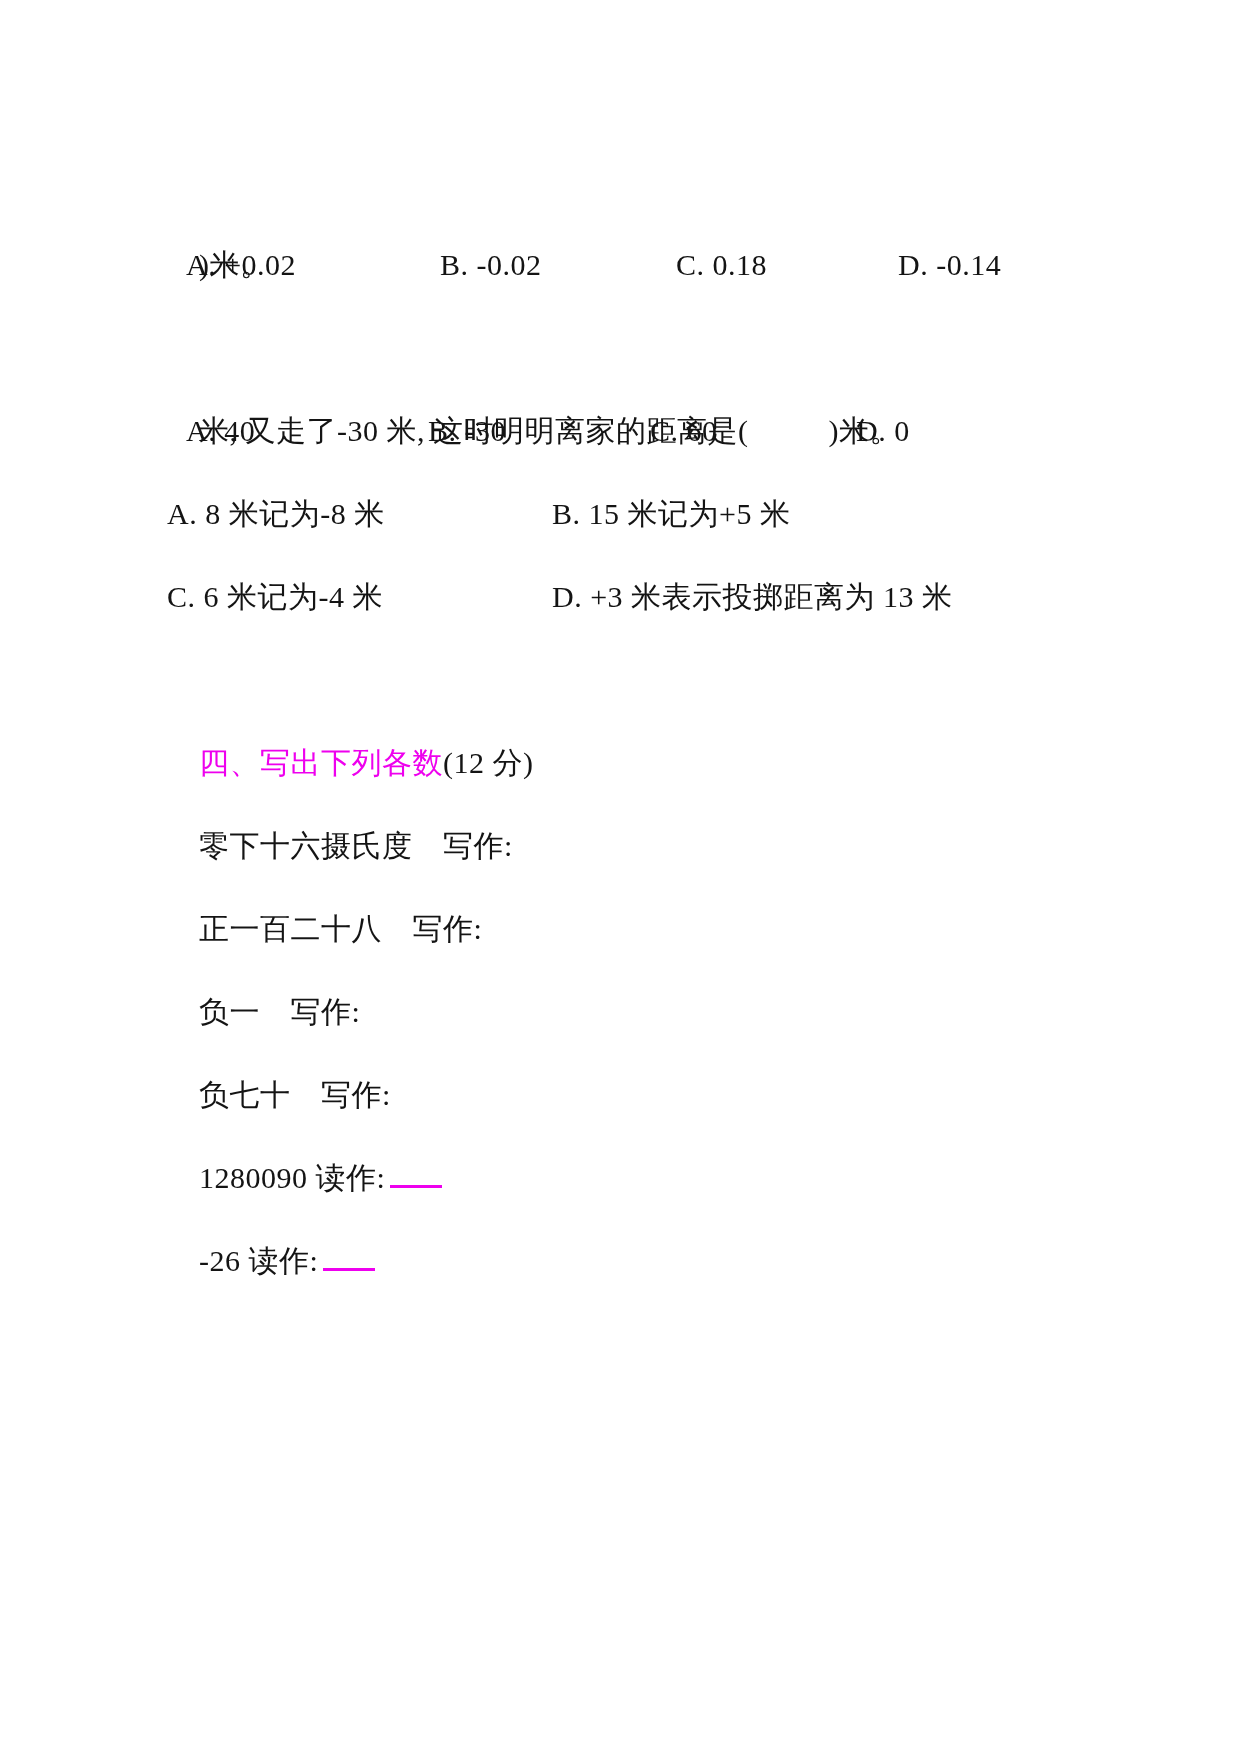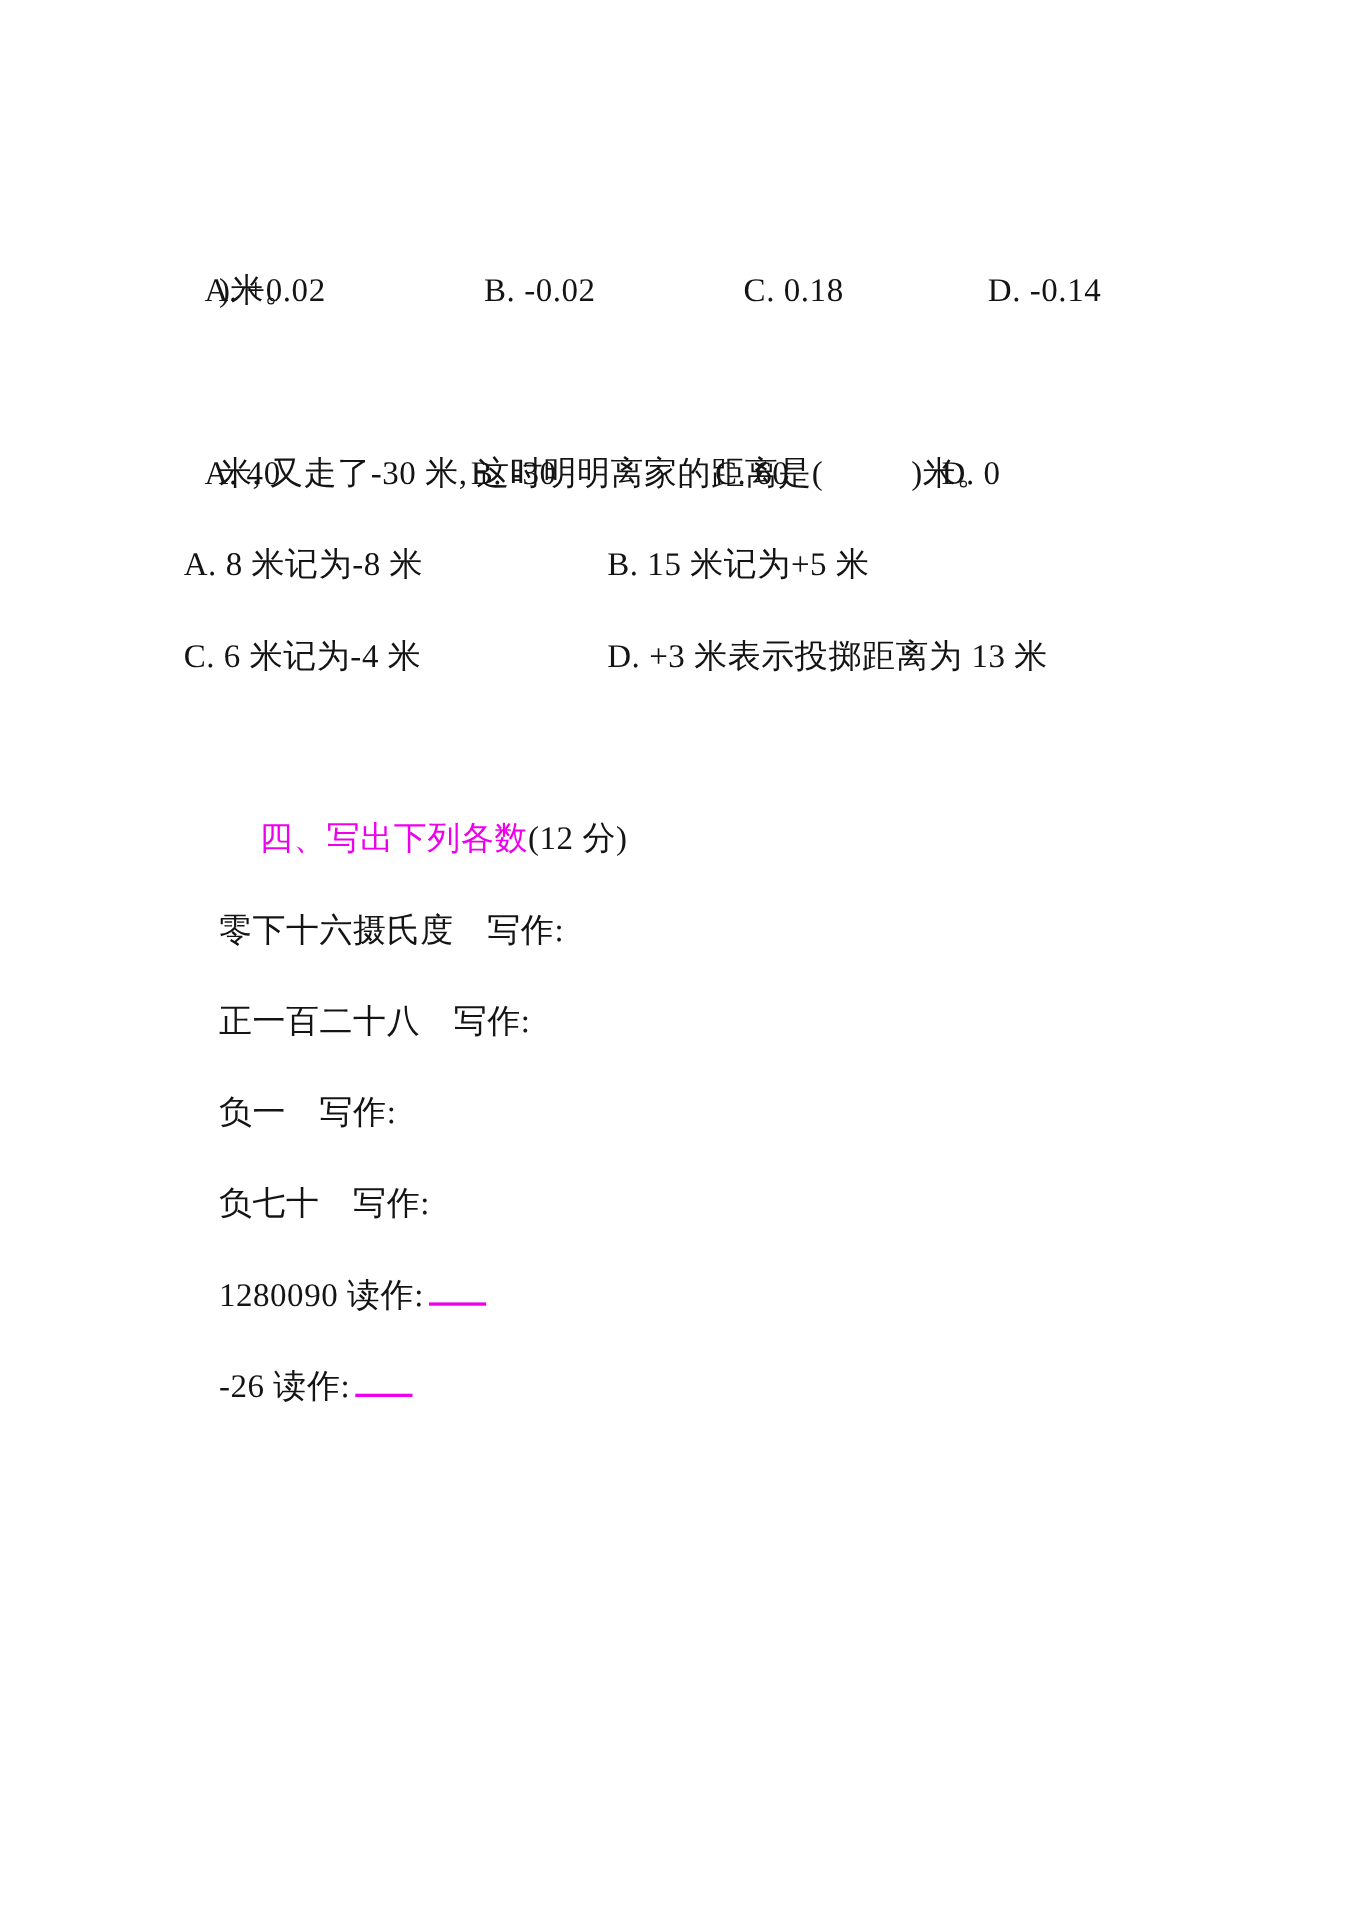--- a/index.html
+++ b/index.html
@@ -11,21 +11,21 @@
   .page{position:relative;width:1241px;height:1754px;box-sizing:border-box;padding-top:140px;}
   .line{
     height:83px;line-height:83px;font-size:30px;
     white-space:pre-wrap;padding-left:167px;letter-spacing:0.5px;
   }
   .opts{position:relative;padding-left:16px;}
   .opts span{position:absolute;top:0;white-space:pre;}
   .o1 .oa{left:186px}.o1 .ob{left:440px}.o1 .oc{left:676px}.o1 .od{left:898px}
   .o2 .oa{left:186px}.o2 .ob{left:428px}.o2 .oc{left:650px}.o2 .od{left:856px}
   .pair .oa{left:167px}.pair .ob{left:552px}
-  .heading .title{color:#EE00EE;margin-left:37px;}
+  .heading .title{color:#EE00EE;}
   .blank{
     display:inline-block;width:52px;height:8px;margin-left:5px;
     border-bottom:3px solid #EE00EE;
   }
 </style>
 </head>
 <body>
 
 <div class="page">
 

